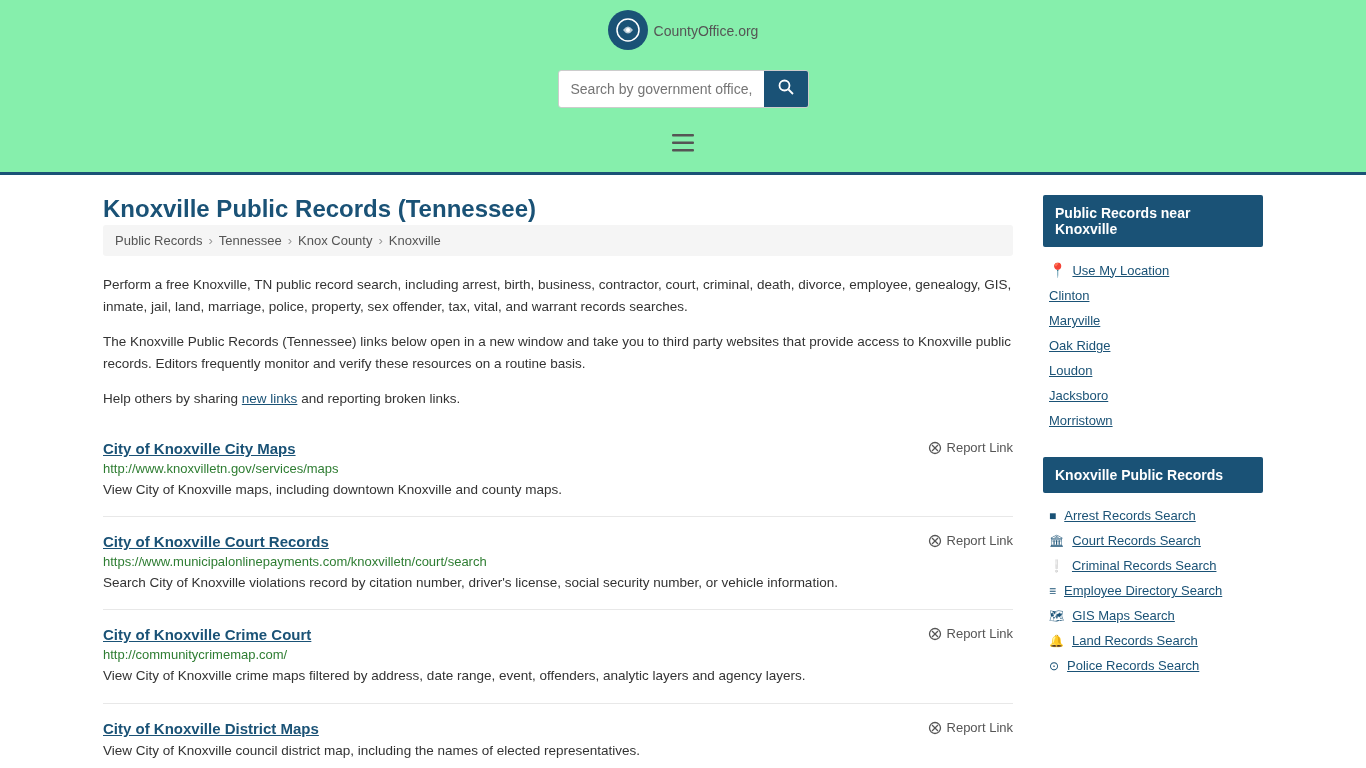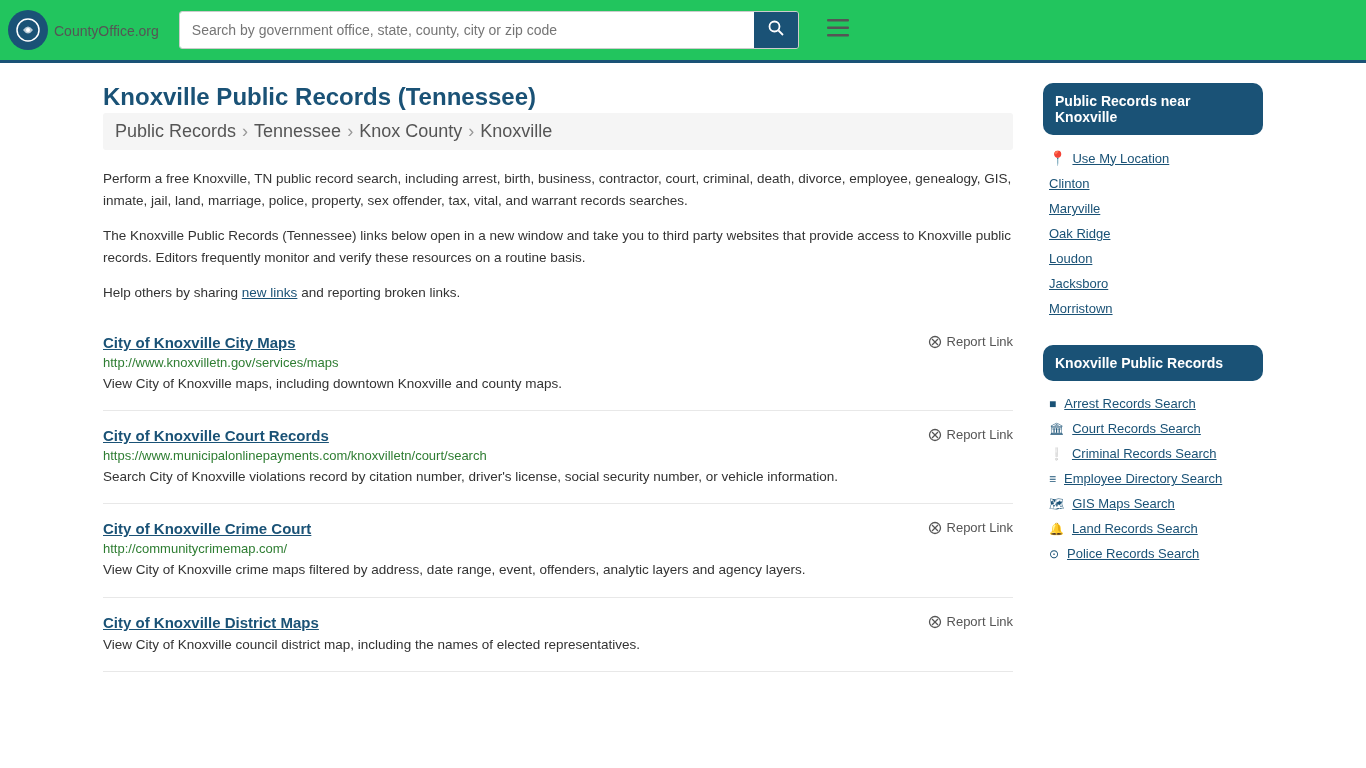--- a/index.html
+++ b/index.html
@@ -1,25 +1,26 @@
 <!DOCTYPE html>
 <html><head>
   <meta charset="utf-8">
   <style>
     * { box-sizing: border-box; margin: 0; padding: 0; }
     body { font-family: Arial, sans-serif; font-size: 14px; color: #333; background: #fff; }
 
     
     .header {
-      background: #22c55e;
+      background: #86efac;
       border-bottom: 3px solid #1a5276;
-      padding: 10px 8px;
+      padding: 10px 25px;
       display: flex;
       align-items: center;
       gap: 20px;
+      flex-direction: column;
     }
     .logo-area {
       display: flex;
       align-items: center;
       gap: 6px;
       text-decoration: none;
     }
     .logo-circle {
       width: 40px;
       height: 40px;
@@ -92,21 +93,21 @@
       font-weight: bold;
       color: #1a5276;
       margin-bottom: 2px;
     }
 
     
     .breadcrumb {
       background: #f5f5f5;
       padding: 8px 12px;
       border-radius: 3px;
-      font-size: 18px;
+      font-size: 13px;
       color: #555;
       margin-bottom: 18px;
       display: flex;
       align-items: center;
       gap: 6px;
     }
     .breadcrumb a {
       color: #555;
       text-decoration: none;
     }
@@ -170,21 +171,21 @@
     }
     .sidebar-section {
       margin-bottom: 24px;
     }
     .sidebar-section-title {
       background: #1a5276;
       color: #fff;
       font-size: 14px;
       font-weight: bold;
       padding: 10px 12px;
-      border-radius: 10px;
+      border-radius: 2px;
       margin-bottom: 10px;
     }
     .sidebar-item {
       display: flex;
       align-items: center;
       gap: 8px;
       padding: 5px 6px;
       font-size: 13px;
       cursor: pointer;
     }

